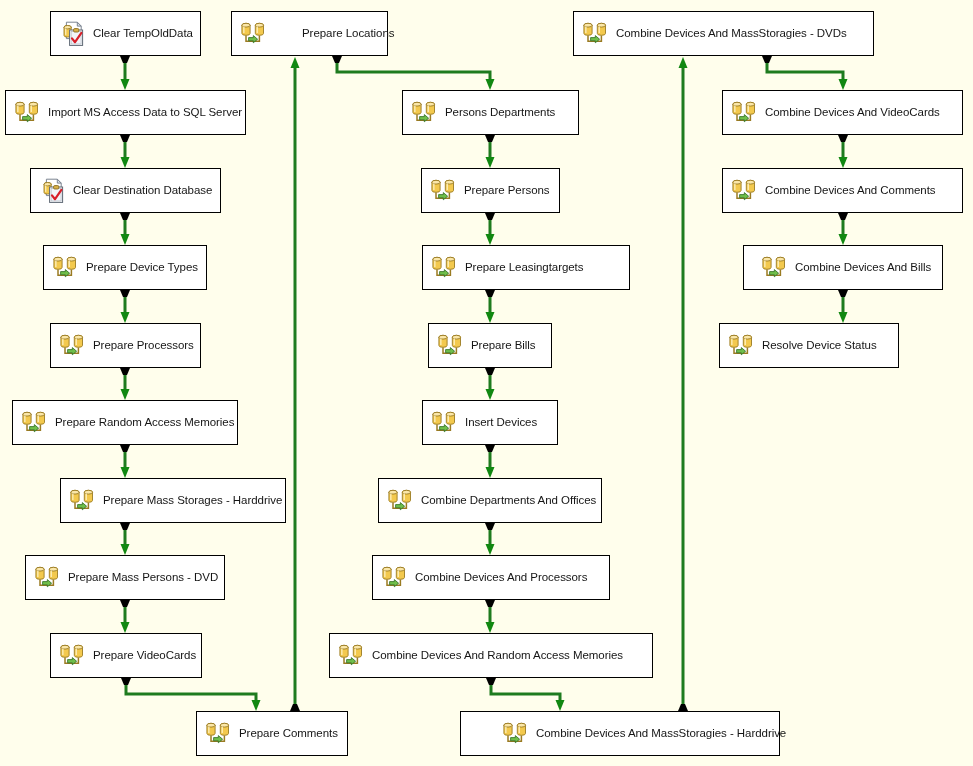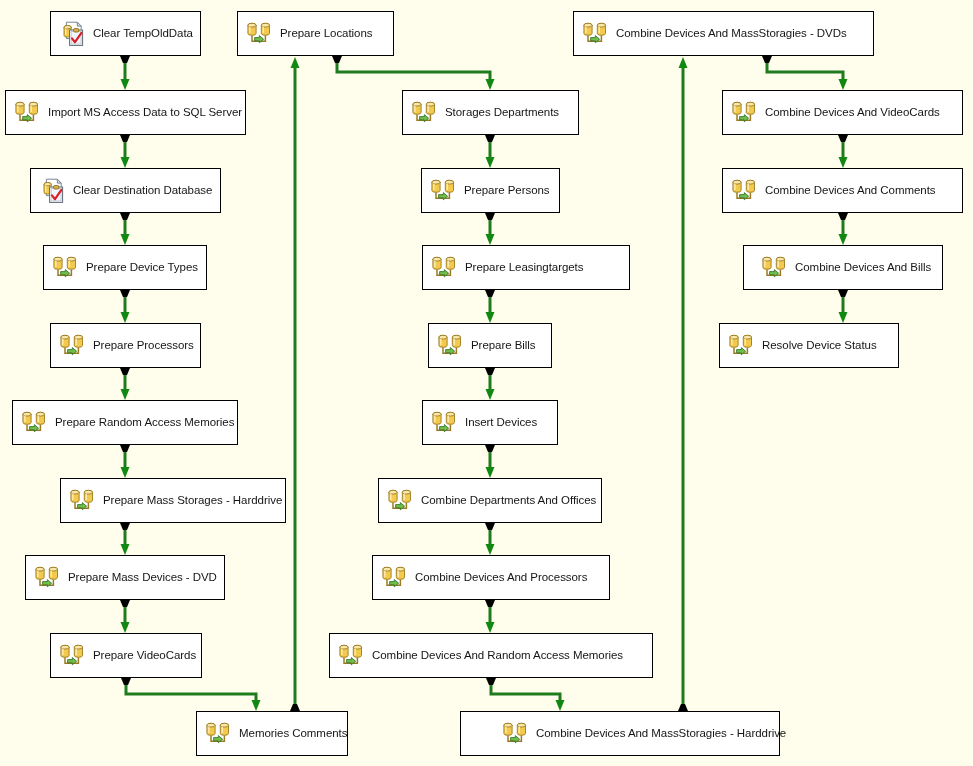--- a/index.html
+++ b/index.html
@@ -195,21 +195,21 @@
 
       <rect x="11.6" y="10.0" width="13.0" height="15.4" fill="#FFFFFF" stroke="#5E6874" stroke-width="1"></rect>
       <rect x="13.1" y="11.4" width="10.0" height="12.6" fill="#F2F5F9" stroke="#AEB7C2" stroke-width="0.7"></rect>
       <rect x="15.6" y="8.6" width="5.2" height="3.4" rx="1.1" fill="#D9B24B" stroke="#8A6C1C" stroke-width="0.9"></rect>
 
       <path d="M14.0 18.4 L17.0 22.2 L23.4 12.8" fill="none" stroke="#D9202A" stroke-width="2.2" stroke-linecap="round" stroke-linejoin="round"></path>
     </g>
   </svg>
       <span class="label">Clear TempOldData</span>
     </div>
-    <div class="task" style="left: 237px; top: 11px; width: 157px; height: 45px;">
+    <div class="task" style="left: 231px; top: 11px; width: 157px; height: 45px; gap: 28px;">
   <svg class="icon" viewBox="0 0 28 28" xmlns="http://www.w3.org/2000/svg">
     <g>
 
       <ellipse cx="7" cy="5.2" rx="4.1" ry="1.9" fill="#F6D77A" stroke="#9A7B22" stroke-width="0.9"></ellipse>
       <path d="M2.9 5.2 L2.9 13.4 A4.1 1.9 0 0 0 11.1 13.4 L11.1 5.2 Z" fill="#F3C94E" stroke="#9A7B22" stroke-width="0.9"></path>
       <ellipse cx="7" cy="5.2" rx="4.1" ry="1.9" fill="#FBE7A8" stroke="#9A7B22" stroke-width="0.9"></ellipse>
       <rect x="4.2" y="6.4" width="1.3" height="6.6" fill="#FFF6D0" opacity="0.85"></rect>
 
       <ellipse cx="20.4" cy="5.2" rx="4.1" ry="1.9" fill="#F6D77A" stroke="#9A7B22" stroke-width="0.9"></ellipse>
       <path d="M16.3 5.2 L16.3 13.4 A4.1 1.9 0 0 0 24.5 13.4 L24.5 5.2 Z" fill="#F3C94E" stroke="#9A7B22" stroke-width="0.9"></path>
@@ -277,21 +277,21 @@
       <ellipse cx="20.4" cy="5.2" rx="4.1" ry="1.9" fill="#F6D77A" stroke="#9A7B22" stroke-width="0.9"></ellipse>
       <path d="M16.3 5.2 L16.3 13.4 A4.1 1.9 0 0 0 24.5 13.4 L24.5 5.2 Z" fill="#F3C94E" stroke="#9A7B22" stroke-width="0.9"></path>
       <ellipse cx="20.4" cy="5.2" rx="4.1" ry="1.9" fill="#FBE7A8" stroke="#9A7B22" stroke-width="0.9"></ellipse>
       <rect x="17.6" y="6.4" width="1.3" height="6.6" fill="#FFF6D0" opacity="0.85"></rect>
 
       <path d="M7 15.4 L7 21.2 L20.4 21.2 L20.4 15.4" fill="none" stroke="#9A7B22" stroke-width="1.5"></path>
 
       <path d="M9.6 17.6 L14.3 17.6 L14.3 15.6 L18.6 19.2 L14.3 22.8 L14.3 20.8 L9.6 20.8 Z" fill="#6FBF4A" stroke="#2F6B21" stroke-width="0.8" stroke-linejoin="round"></path>
     </g>
   </svg>
-      <span class="label">Storages Departments</span>
+      <span class="label">Persons Departments</span>
     </div>
     <div class="task" style="left: 722px; top: 90px; width: 241px; height: 45px;">
   <svg class="icon" viewBox="0 0 28 28" xmlns="http://www.w3.org/2000/svg">
     <g>
 
       <ellipse cx="7" cy="5.2" rx="4.1" ry="1.9" fill="#F6D77A" stroke="#9A7B22" stroke-width="0.9"></ellipse>
       <path d="M2.9 5.2 L2.9 13.4 A4.1 1.9 0 0 0 11.1 13.4 L11.1 5.2 Z" fill="#F3C94E" stroke="#9A7B22" stroke-width="0.9"></path>
       <ellipse cx="7" cy="5.2" rx="4.1" ry="1.9" fill="#FBE7A8" stroke="#9A7B22" stroke-width="0.9"></ellipse>
       <rect x="4.2" y="6.4" width="1.3" height="6.6" fill="#FFF6D0" opacity="0.85"></rect>
 
@@ -592,21 +592,21 @@
       <ellipse cx="20.4" cy="5.2" rx="4.1" ry="1.9" fill="#F6D77A" stroke="#9A7B22" stroke-width="0.9"></ellipse>
       <path d="M16.3 5.2 L16.3 13.4 A4.1 1.9 0 0 0 24.5 13.4 L24.5 5.2 Z" fill="#F3C94E" stroke="#9A7B22" stroke-width="0.9"></path>
       <ellipse cx="20.4" cy="5.2" rx="4.1" ry="1.9" fill="#FBE7A8" stroke="#9A7B22" stroke-width="0.9"></ellipse>
       <rect x="17.6" y="6.4" width="1.3" height="6.6" fill="#FFF6D0" opacity="0.85"></rect>
 
       <path d="M7 15.4 L7 21.2 L20.4 21.2 L20.4 15.4" fill="none" stroke="#9A7B22" stroke-width="1.5"></path>
 
       <path d="M9.6 17.6 L14.3 17.6 L14.3 15.6 L18.6 19.2 L14.3 22.8 L14.3 20.8 L9.6 20.8 Z" fill="#6FBF4A" stroke="#2F6B21" stroke-width="0.8" stroke-linejoin="round"></path>
     </g>
   </svg>
-      <span class="label">Prepare Mass Devices - DVD</span>
+      <span class="label">Prepare Mass Persons - DVD</span>
     </div>
     <div class="task" style="left: 372px; top: 555px; width: 238px; height: 45px;">
   <svg class="icon" viewBox="0 0 28 28" xmlns="http://www.w3.org/2000/svg">
     <g>
 
       <ellipse cx="7" cy="5.2" rx="4.1" ry="1.9" fill="#F6D77A" stroke="#9A7B22" stroke-width="0.9"></ellipse>
       <path d="M2.9 5.2 L2.9 13.4 A4.1 1.9 0 0 0 11.1 13.4 L11.1 5.2 Z" fill="#F3C94E" stroke="#9A7B22" stroke-width="0.9"></path>
       <ellipse cx="7" cy="5.2" rx="4.1" ry="1.9" fill="#FBE7A8" stroke="#9A7B22" stroke-width="0.9"></ellipse>
       <rect x="4.2" y="6.4" width="1.3" height="6.6" fill="#FFF6D0" opacity="0.85"></rect>
 
@@ -676,21 +676,21 @@
       <ellipse cx="20.4" cy="5.2" rx="4.1" ry="1.9" fill="#F6D77A" stroke="#9A7B22" stroke-width="0.9"></ellipse>
       <path d="M16.3 5.2 L16.3 13.4 A4.1 1.9 0 0 0 24.5 13.4 L24.5 5.2 Z" fill="#F3C94E" stroke="#9A7B22" stroke-width="0.9"></path>
       <ellipse cx="20.4" cy="5.2" rx="4.1" ry="1.9" fill="#FBE7A8" stroke="#9A7B22" stroke-width="0.9"></ellipse>
       <rect x="17.6" y="6.4" width="1.3" height="6.6" fill="#FFF6D0" opacity="0.85"></rect>
 
       <path d="M7 15.4 L7 21.2 L20.4 21.2 L20.4 15.4" fill="none" stroke="#9A7B22" stroke-width="1.5"></path>
 
       <path d="M9.6 17.6 L14.3 17.6 L14.3 15.6 L18.6 19.2 L14.3 22.8 L14.3 20.8 L9.6 20.8 Z" fill="#6FBF4A" stroke="#2F6B21" stroke-width="0.8" stroke-linejoin="round"></path>
     </g>
   </svg>
-      <span class="label">Memories Comments</span>
+      <span class="label">Prepare Comments</span>
     </div>
     <div class="task" style="left: 460px; top: 711px; width: 320px; height: 45px; padding-left: 40px;">
   <svg class="icon" viewBox="0 0 28 28" xmlns="http://www.w3.org/2000/svg">
     <g>
 
       <ellipse cx="7" cy="5.2" rx="4.1" ry="1.9" fill="#F6D77A" stroke="#9A7B22" stroke-width="0.9"></ellipse>
       <path d="M2.9 5.2 L2.9 13.4 A4.1 1.9 0 0 0 11.1 13.4 L11.1 5.2 Z" fill="#F3C94E" stroke="#9A7B22" stroke-width="0.9"></path>
       <ellipse cx="7" cy="5.2" rx="4.1" ry="1.9" fill="#FBE7A8" stroke="#9A7B22" stroke-width="0.9"></ellipse>
       <rect x="4.2" y="6.4" width="1.3" height="6.6" fill="#FFF6D0" opacity="0.85"></rect>
 

